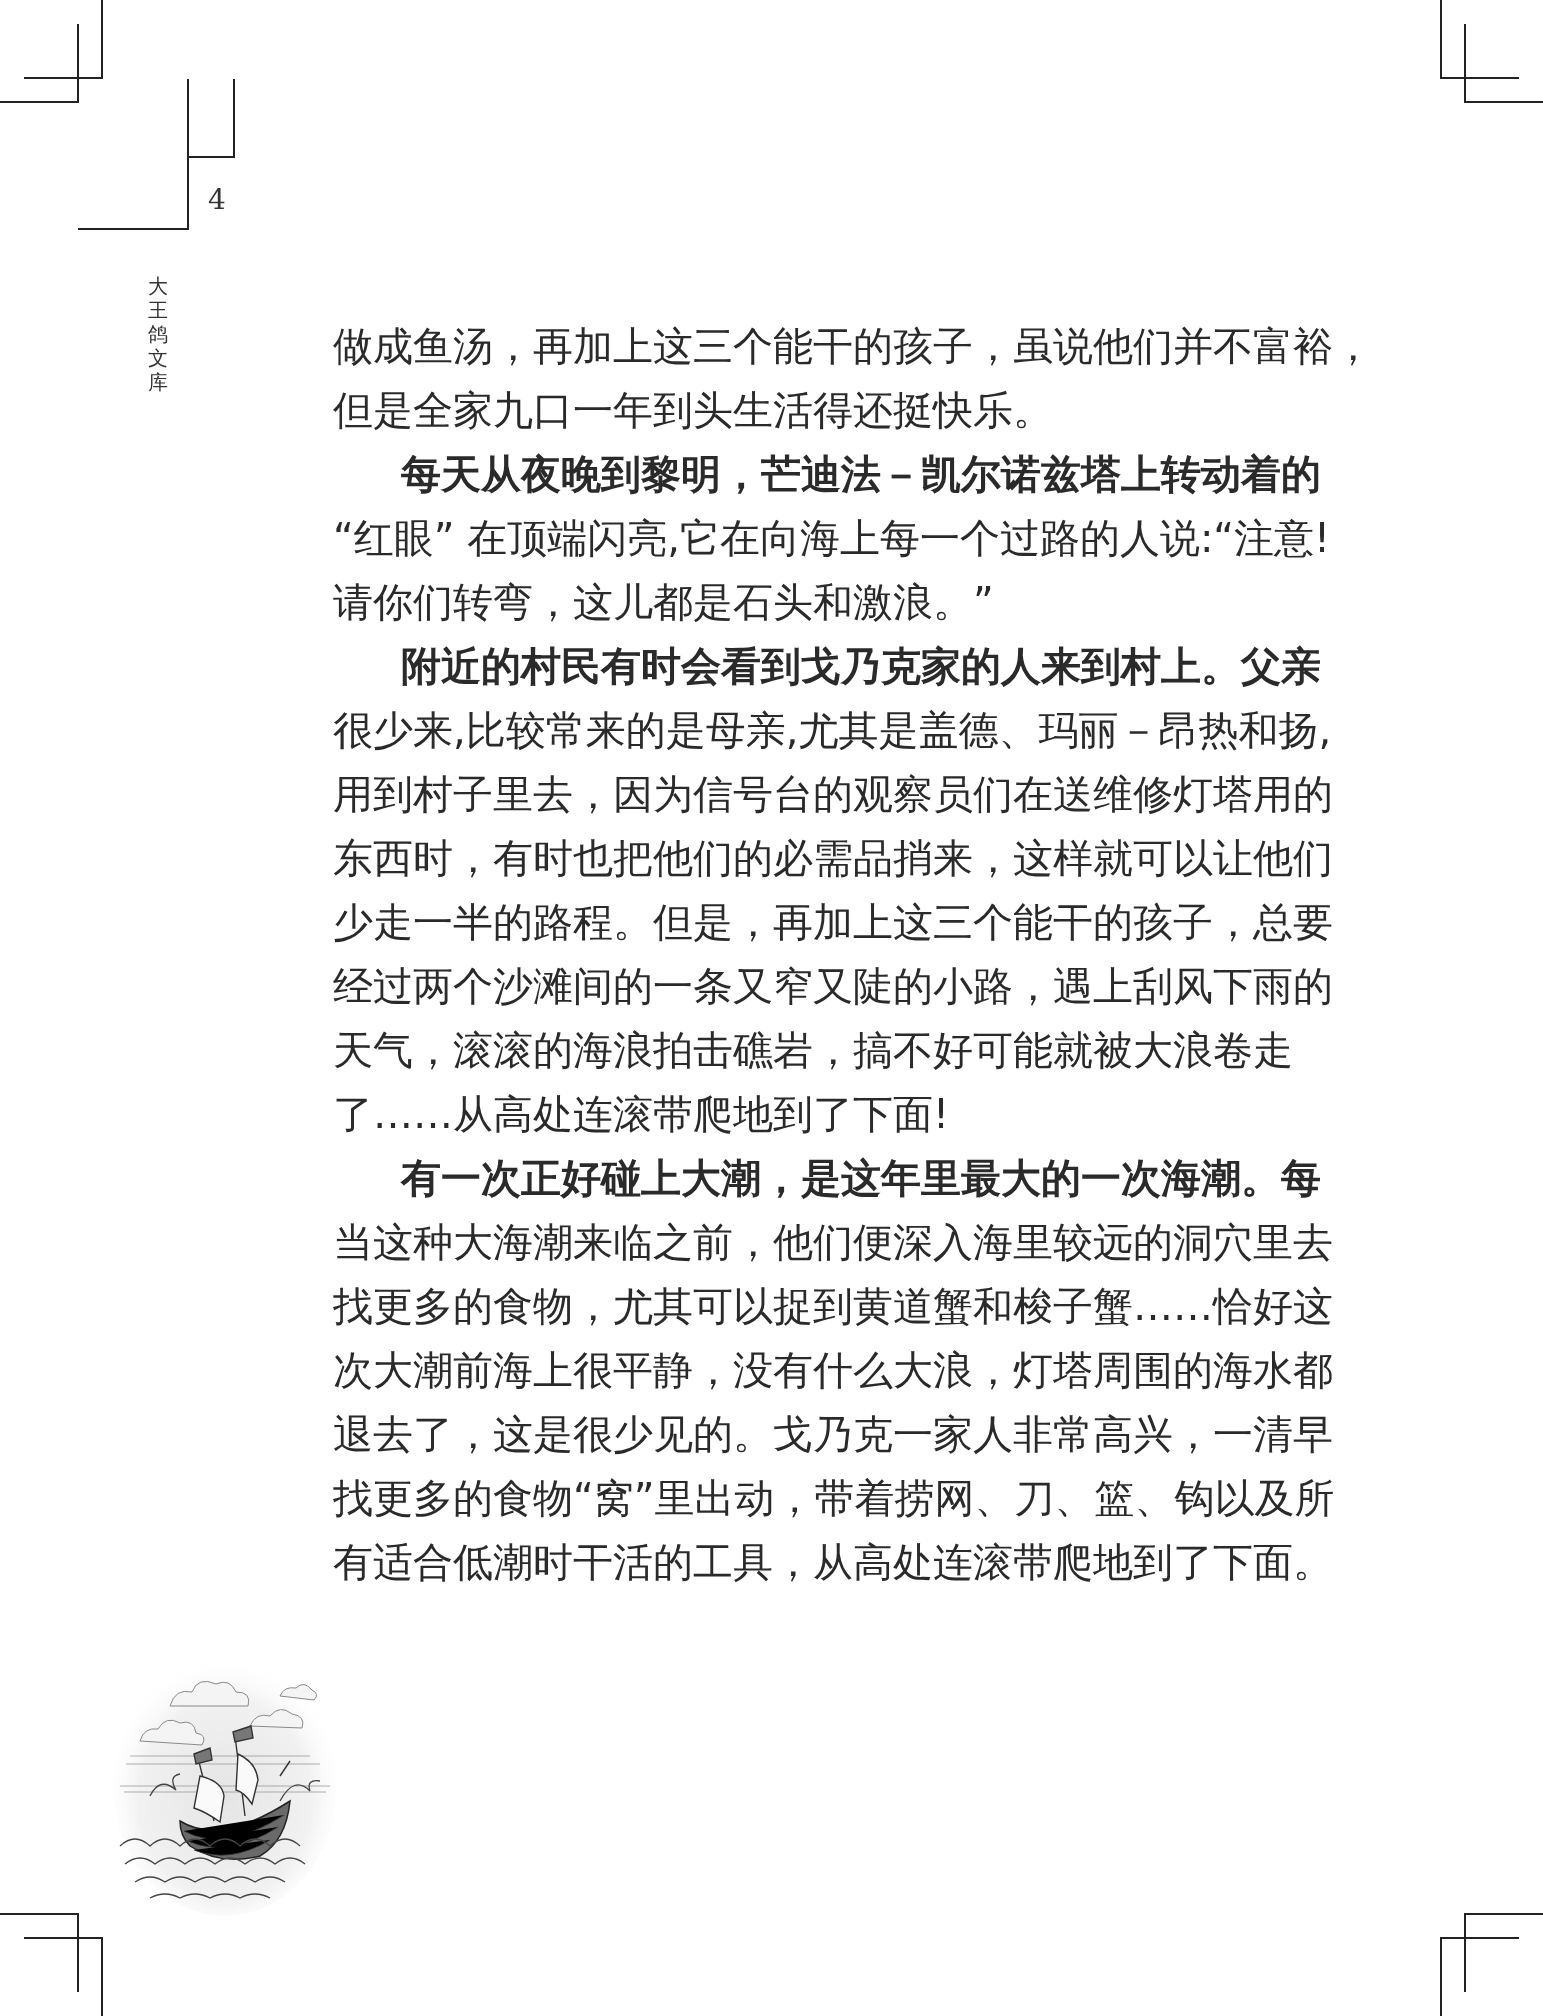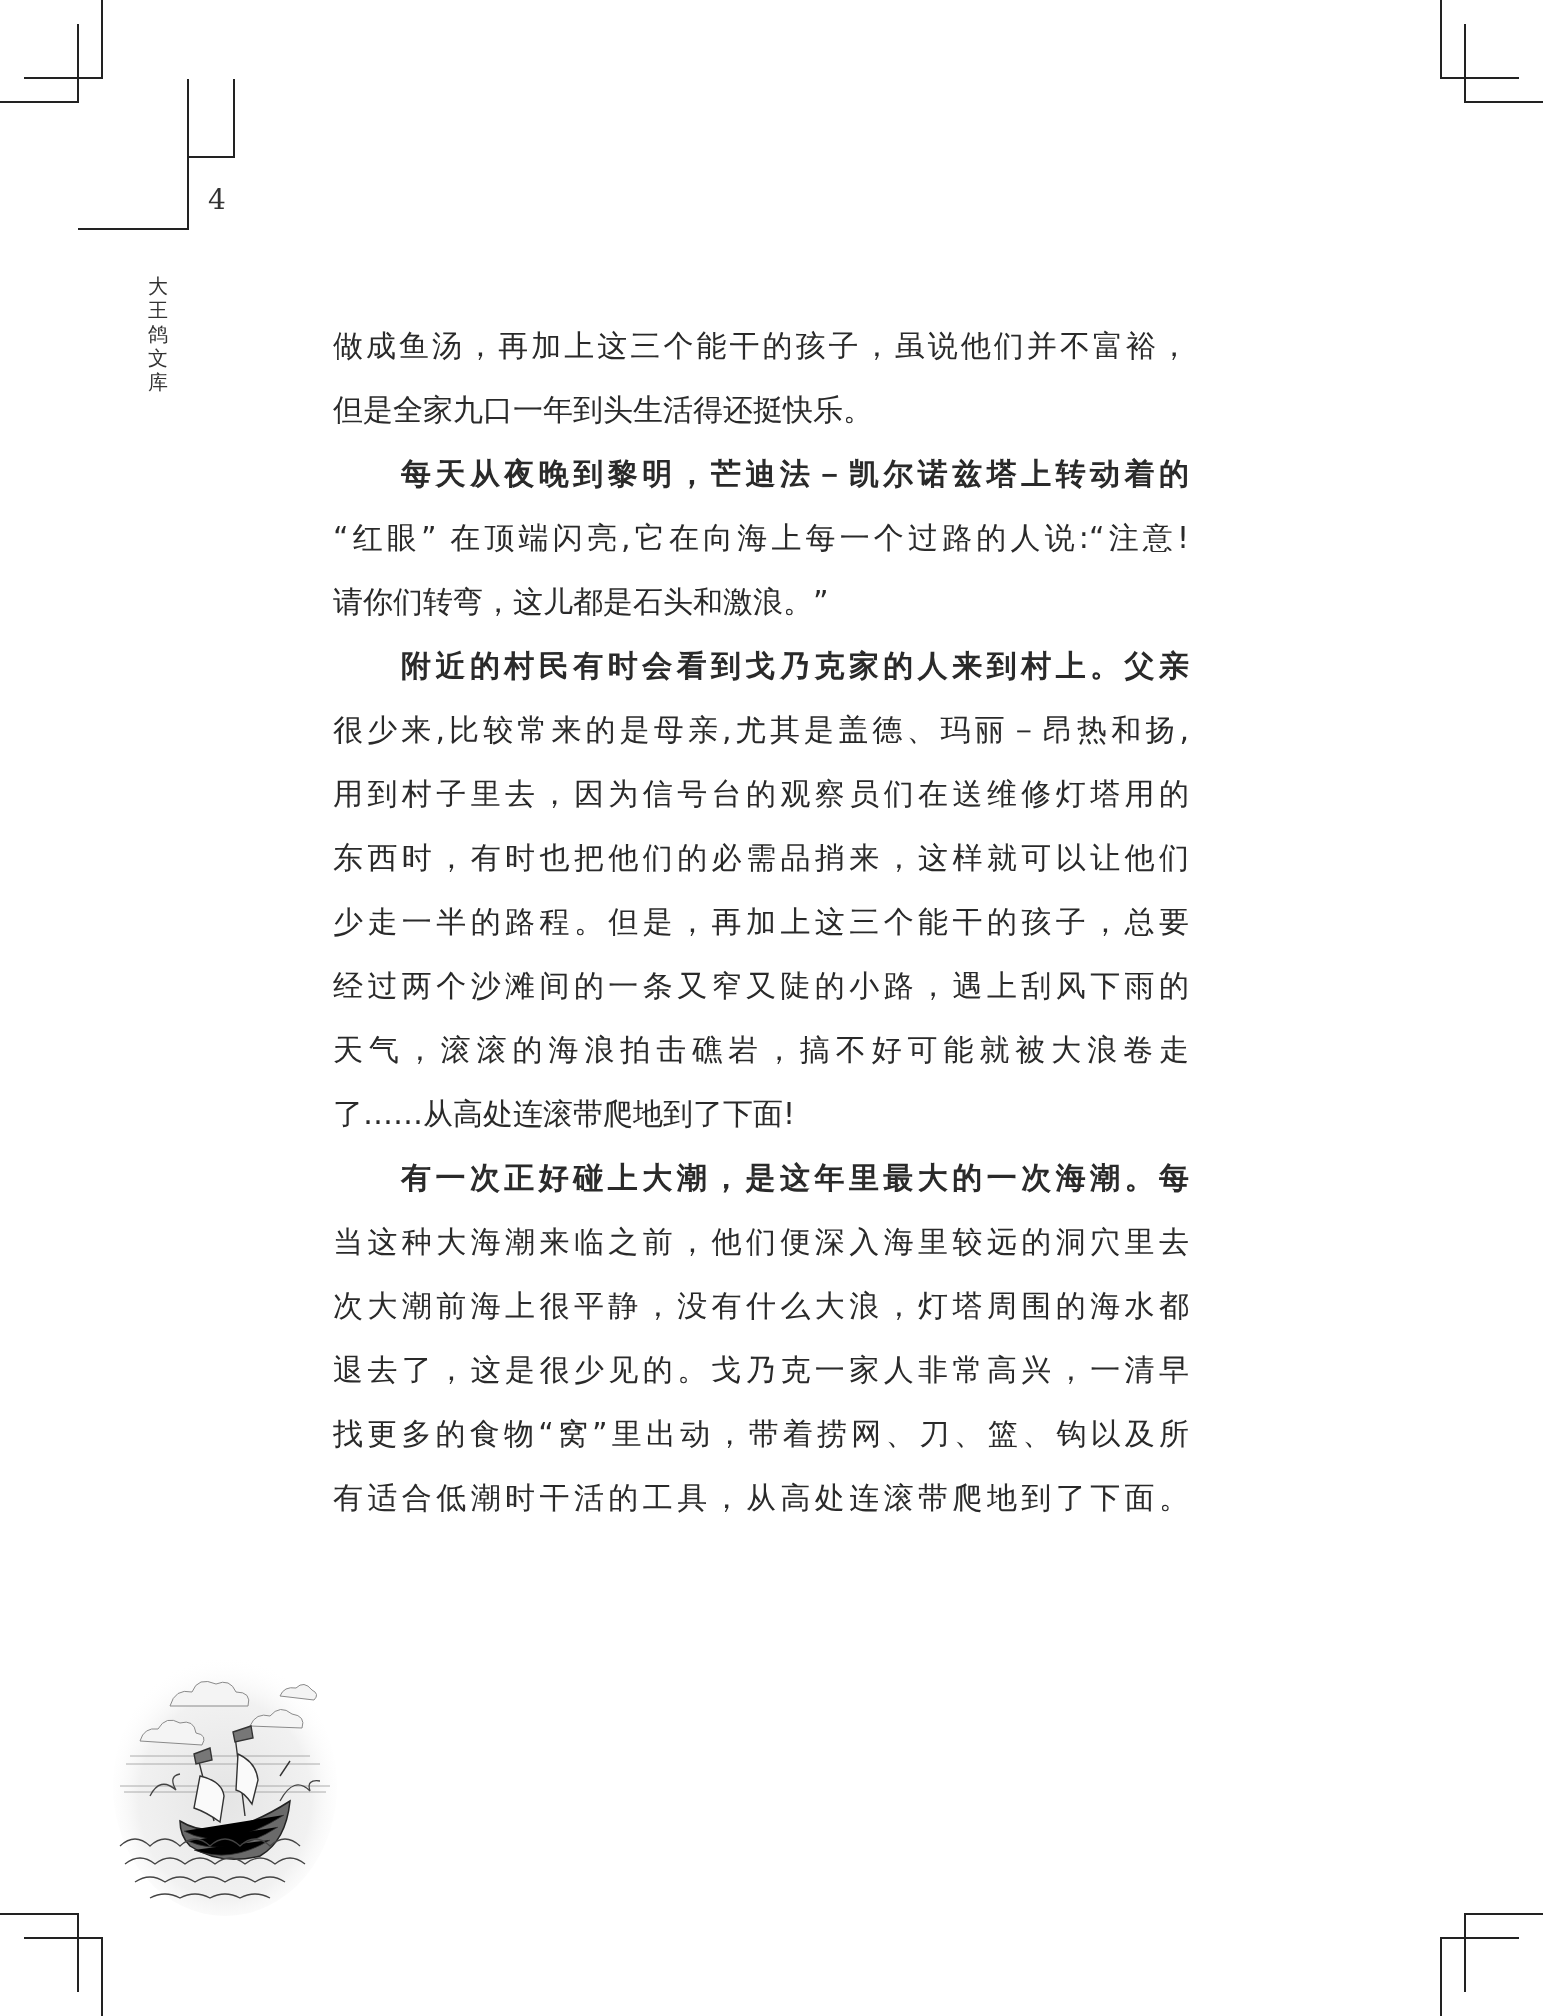--- a/index.html
+++ b/index.html
@@ -7,21 +7,21 @@
          font-family: "DejaVu Sans", "Liberation Sans", sans-serif; color: #2a2a2a; }
   .mark { position: absolute; background: #222; }
   .h { height: 2px; }
   .v { width: 2px; }
   .page-number { position: absolute; left: 208px; top: 186px; font-family: "DejaVu Serif", "Liberation Serif", serif;
                  font-size: 28px; color: #333; line-height: 1; }
   .series-title { position: absolute; left: 146px; top: 274px; width: 24px; font-size: 20px; line-height: 24px;
                   color: #333; text-align: center; }
   .series-title span { display: block; }
   .body { position: absolute; left: 333px; top: 322px; width: 856px; }
-  .line { display: block; height: 64px; line-height: 48px; font-size: 30px; white-space: nowrap;
+  .line { display: block; height: 64px; line-height: 48px; font-size: 40px; white-space: nowrap;
           text-align: justify; text-align-last: justify; letter-spacing: 0; }
   .line.last { text-align: right; text-align-last: left; }
   .line.indent { padding-left: 68px; font-weight: bold; }
   .illustration { position: absolute; left: 110px; top: 1636px; width: 230px; height: 280px; }
 </style>
 </head>
 <body>
 
 <div class="mark v" style="left:101px;top:0;height:79px;"></div>
 <div class="mark h" style="left:24px;top:77px;width:79px;"></div>
@@ -67,20 +67,21 @@
   <span class="line indent">附近的村民有时会看到戈乃克家的人来到村上。父亲</span>
   <span class="line">很少来,比较常来的是母亲,尤其是盖德、玛丽－昂热和扬,</span>
   <span class="line">用到村子里去，因为信号台的观察员们在送维修灯塔用的</span>
   <span class="line">东西时，有时也把他们的必需品捎来，这样就可以让他们</span>
   <span class="line">少走一半的路程。但是，再加上这三个能干的孩子，总要</span>
   <span class="line">经过两个沙滩间的一条又窄又陡的小路，遇上刮风下雨的</span>
   <span class="line">天气，滚滚的海浪拍击礁岩，搞不好可能就被大浪卷走</span>
   <span class="line last">了……从高处连滚带爬地到了下面!</span>
   <span class="line indent">有一次正好碰上大潮，是这年里最大的一次海潮。每</span>
   <span class="line">当这种大海潮来临之前，他们便深入海里较远的洞穴里去</span>
+  <span class="line">找更多的食物，尤其可以捉到黄道蟹和梭子蟹……恰好这</span>
   <span class="line">次大潮前海上很平静，没有什么大浪，灯塔周围的海水都</span>
   <span class="line">退去了，这是很少见的。戈乃克一家人非常高兴，一清早</span>
   <span class="line">找更多的食物“窝”里出动，带着捞网、刀、篮、钩以及所</span>
   <span class="line">有适合低潮时干活的工具，从高处连滚带爬地到了下面。</span>
 </div>
 
 <div class="illustration">
   <svg width="230" height="280" viewBox="0 0 230 280">
     <defs>
       <radialGradient id="fade" cx="50%" cy="55%" r="55%">

